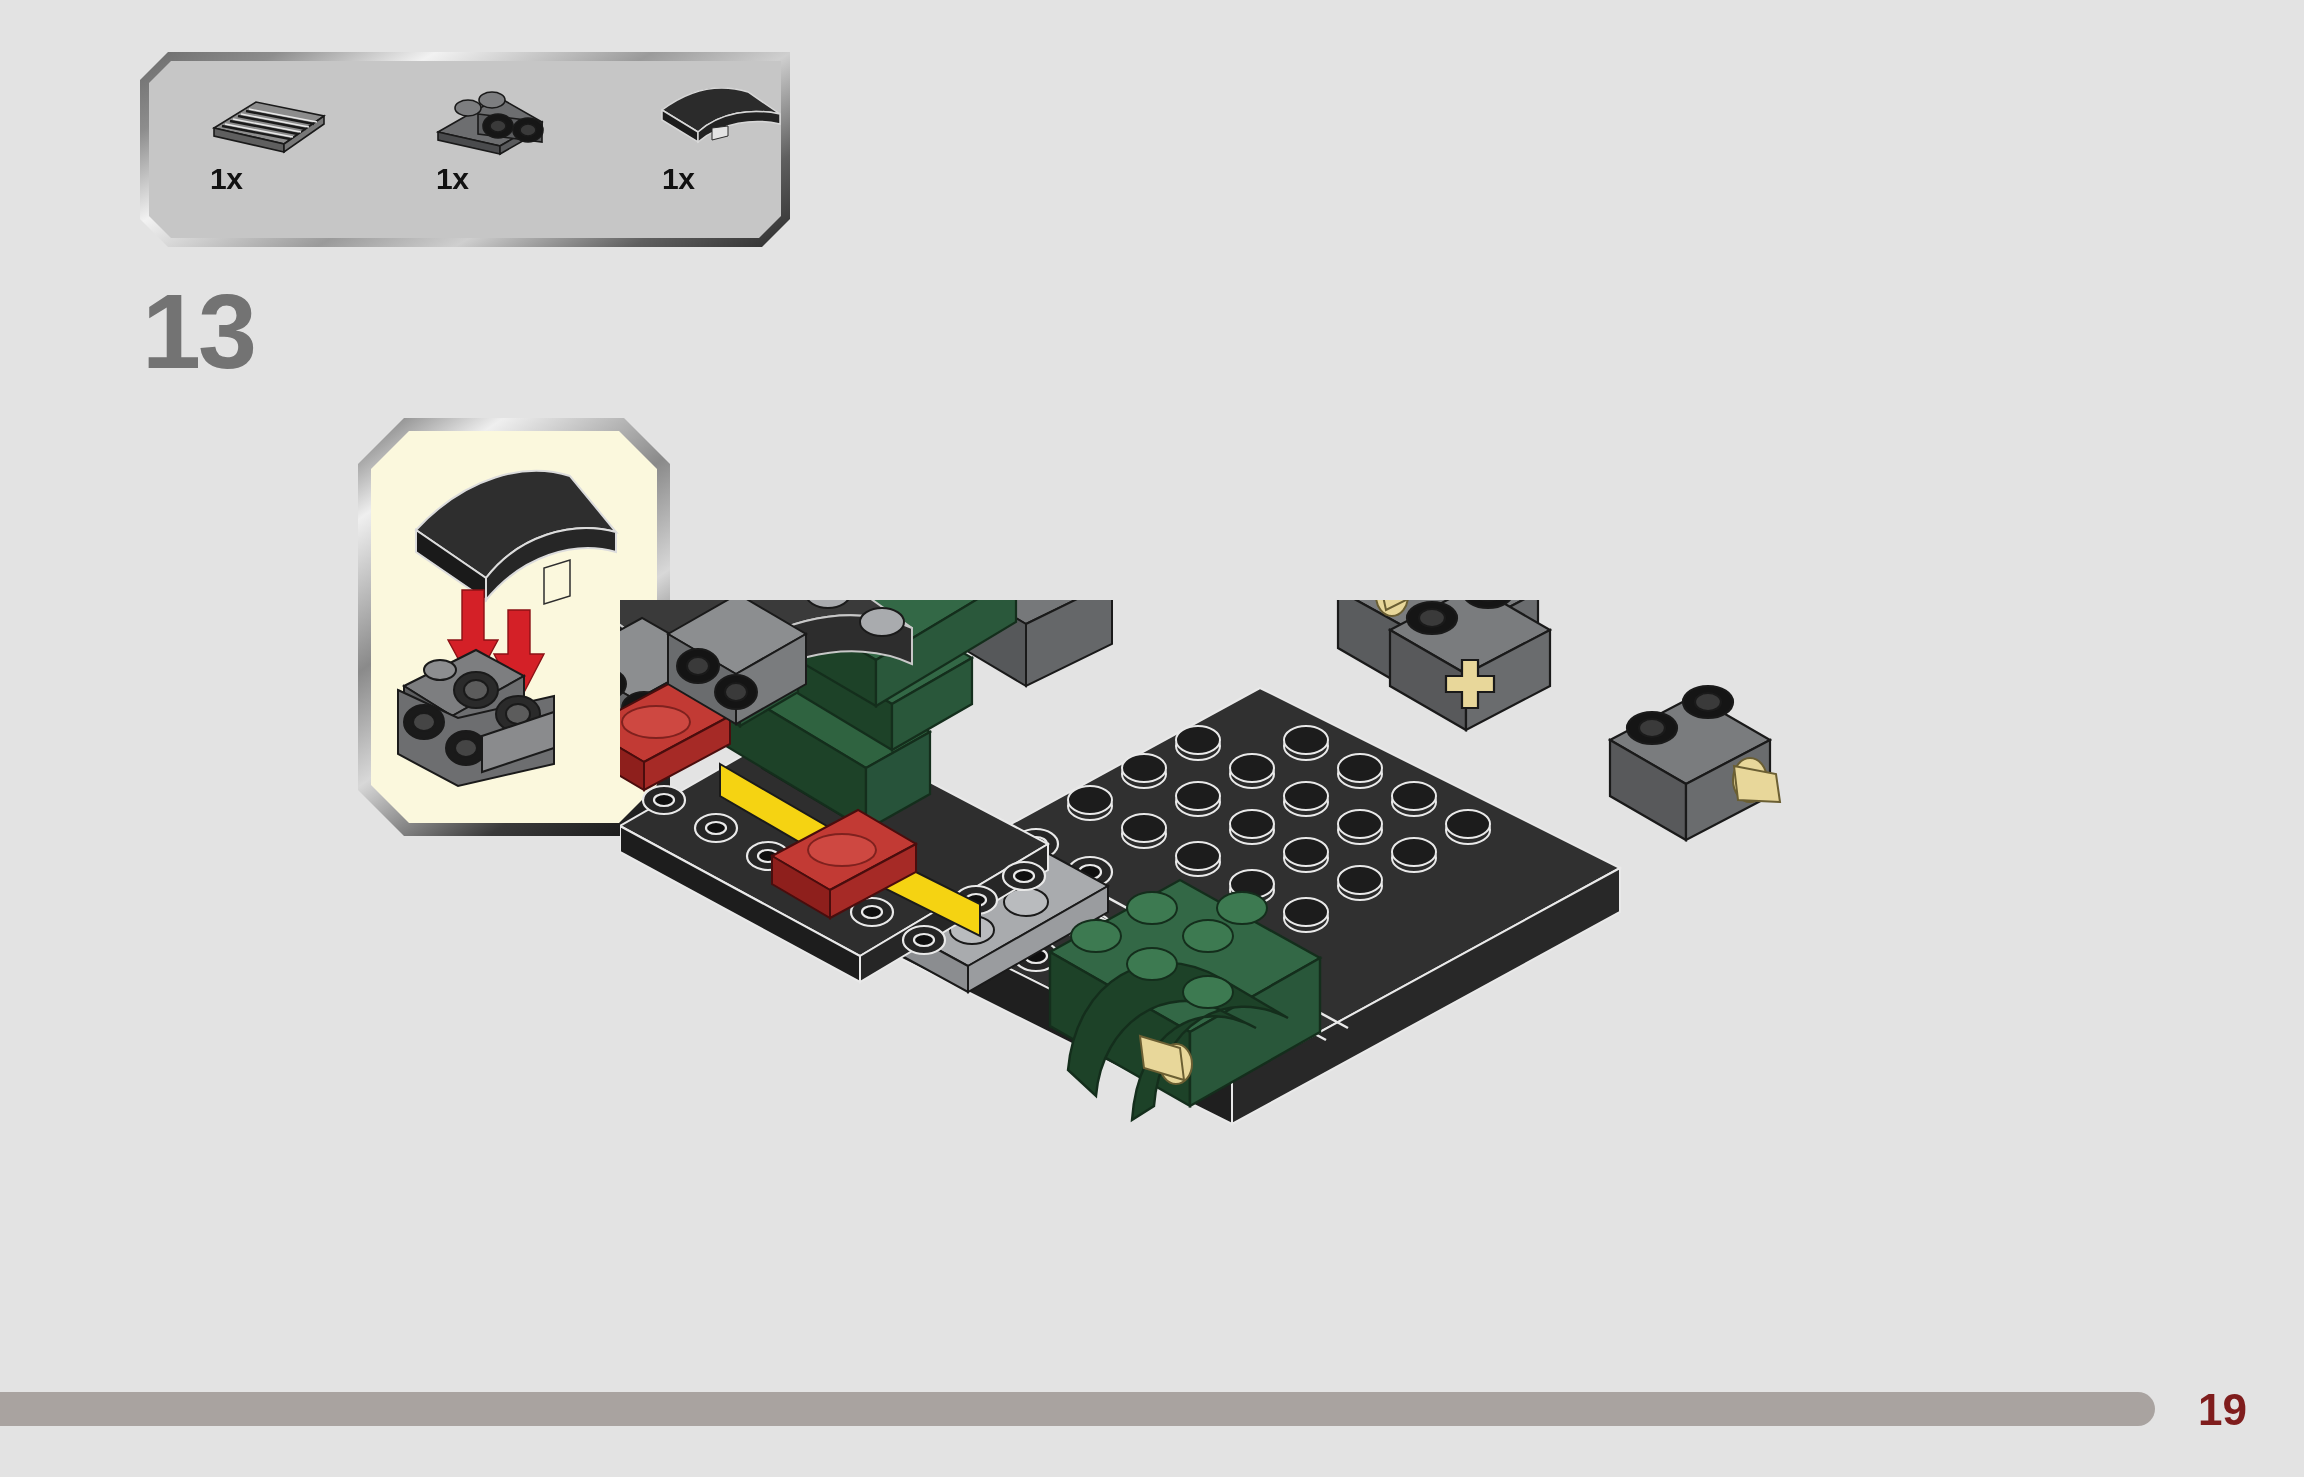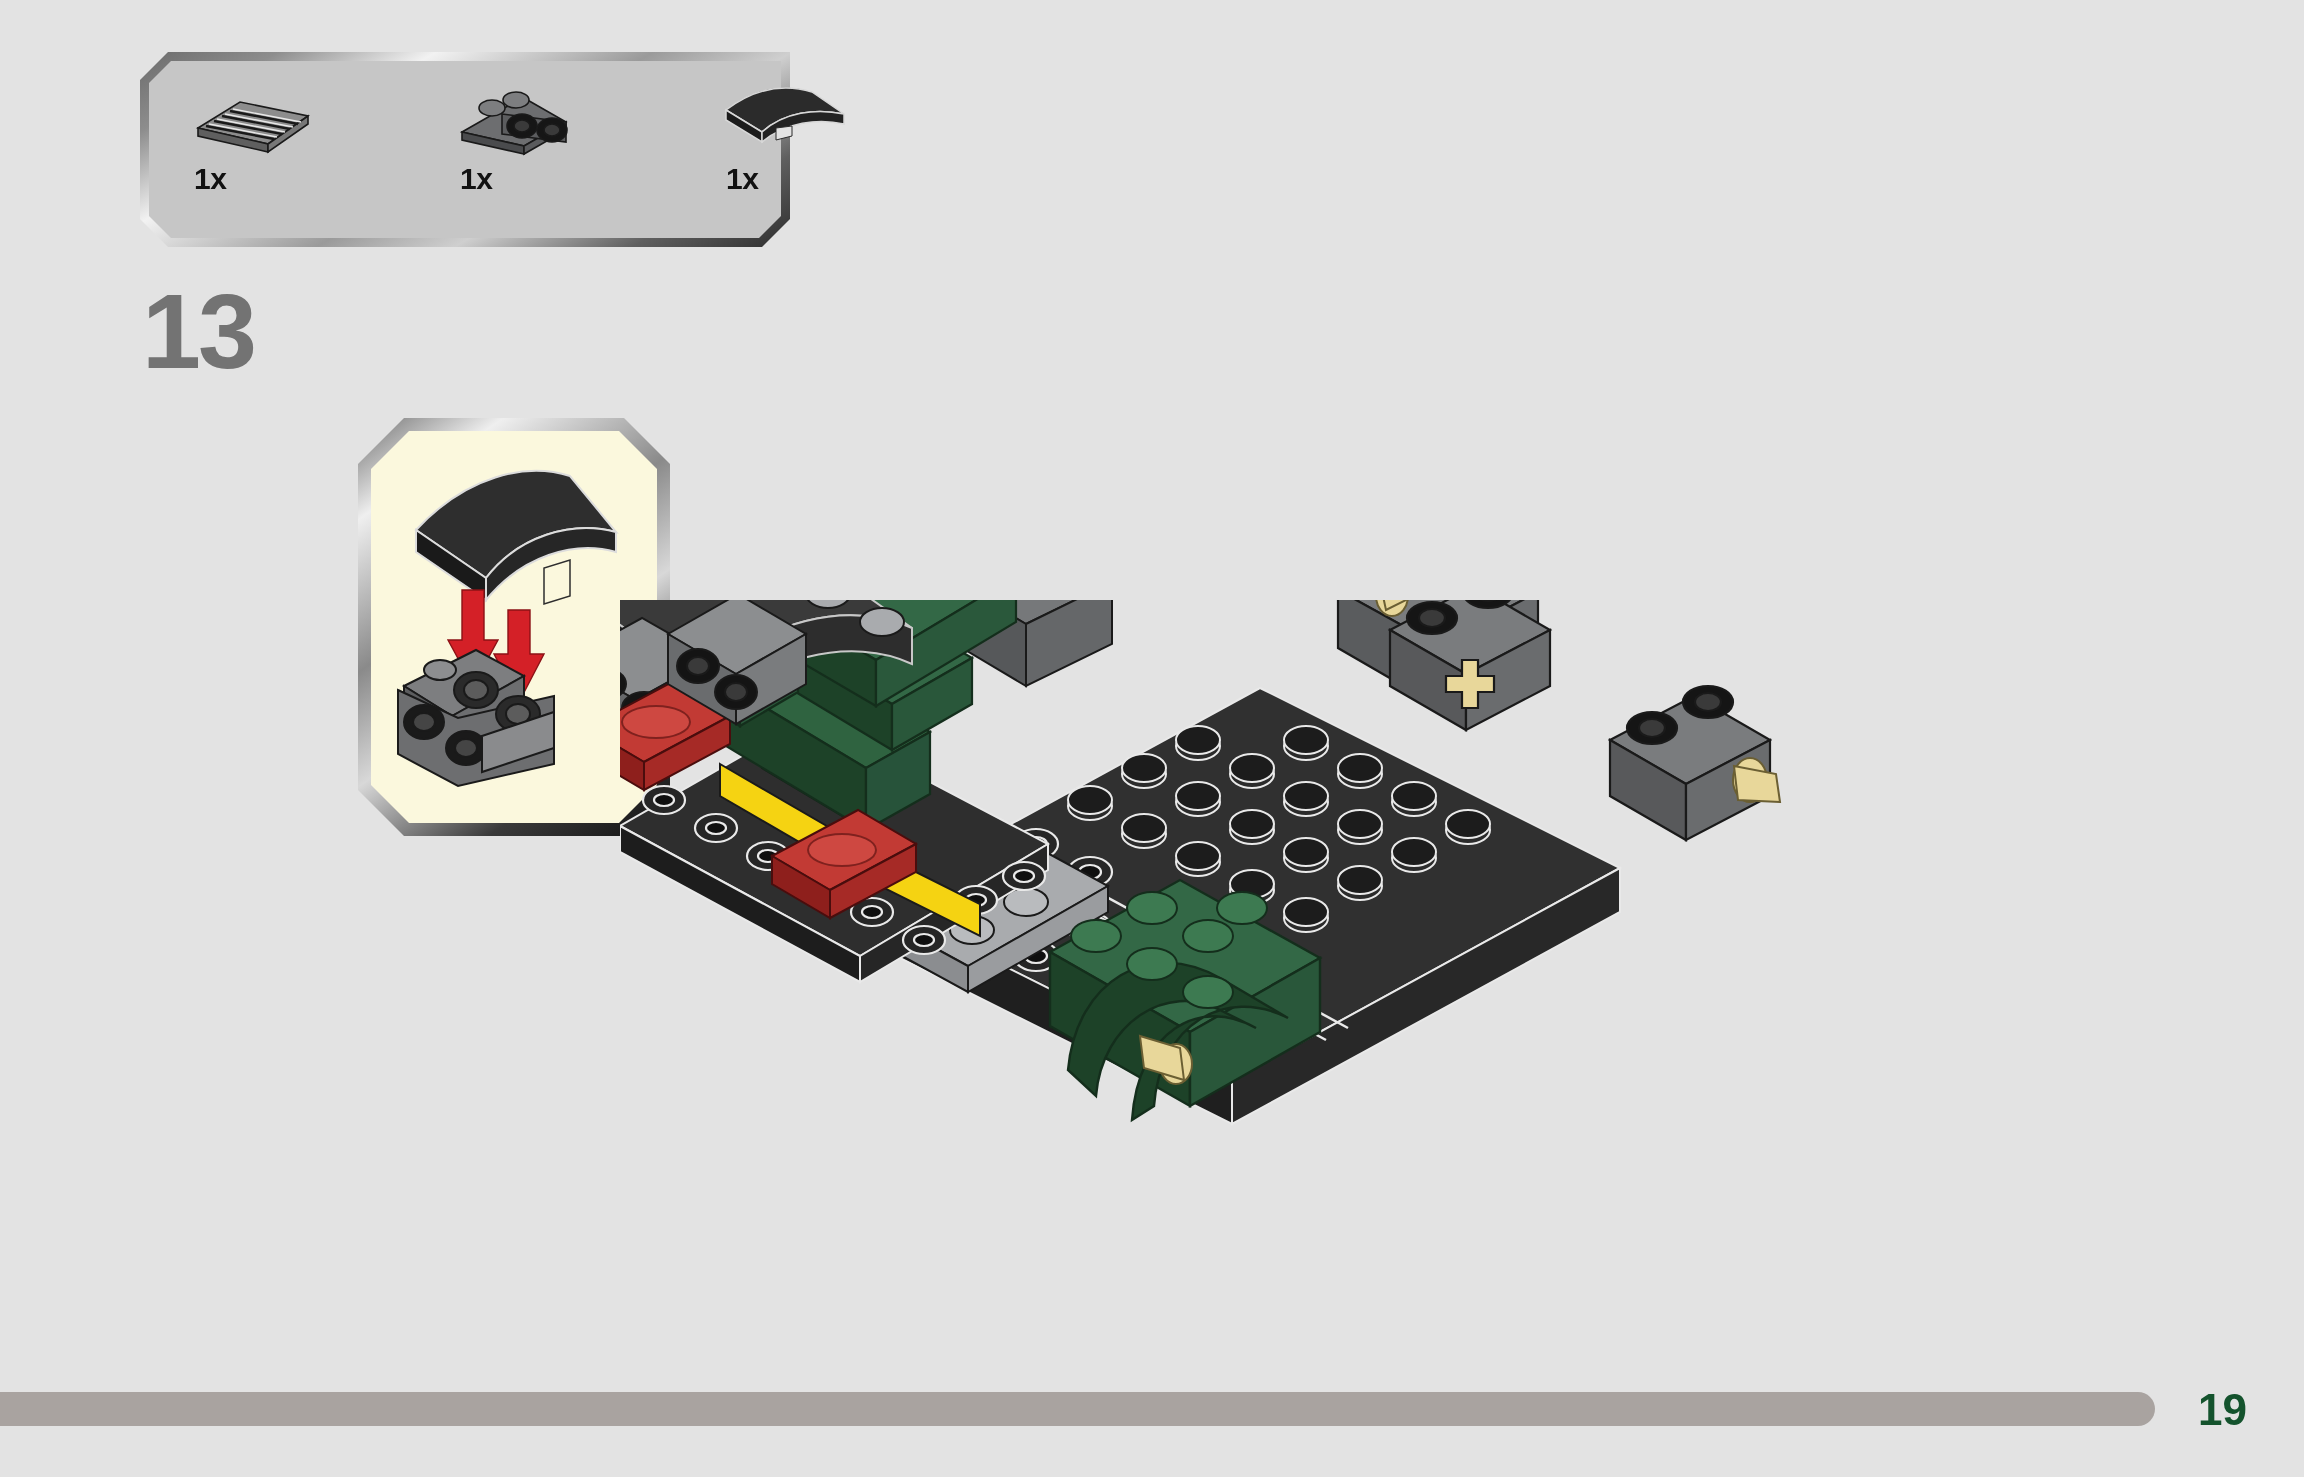--- a/index.html
+++ b/index.html
@@ -29,21 +29,21 @@
   }
   .parts-box-inner {
     position: absolute; left: 9px; top: 9px; right: 9px; bottom: 9px;
     background: #c6c6c6;
     clip-path: polygon(22px 0, 100% 0, 100% calc(100% - 22px),
                        calc(100% - 22px) 100%, 22px 100%, 0 calc(100% - 22px), 0 22px);
   }
   .parts-row {
     position: absolute; inset: 0;
     display: flex; align-items: flex-start;
-    padding: 18px 0 0 40px; gap: 116px;
+    padding: 18px 0 0 40px; gap: 76px; margin-left: 16px;
   }
   .part-cell { width: 150px; text-align: left; }
   .part-art { height: 88px; position: relative; }
   .part-qty {
     font-size: 30px; font-weight: bold; color: #111;
     margin-top: 4px; padding-left: 14px; letter-spacing: -0.5px;
   }
 
   
   .step-number {
@@ -82,21 +82,21 @@
   .model { position: absolute; left: 620px; top: 600px; width: 1180px; height: 680px; }
 
   
   .footer-bar {
     position: absolute; left: -30px; top: 1392px;
     width: 2185px; height: 34px;
     background: #a9a3a0; border-radius: 17px;
   }
   .page-number {
     position: absolute; left: 2198px; top: 1385px;
-    font-size: 44px; font-weight: bold; color: #14532d;
+    font-size: 44px; font-weight: bold; color: #7f1d1d;
   }
 </style>
 </head>
 <body>
 
 <div class="page">
 
   <div class="parts-box">
     <div class="parts-box-frame"></div>
     <div class="parts-box-inner"></div>

